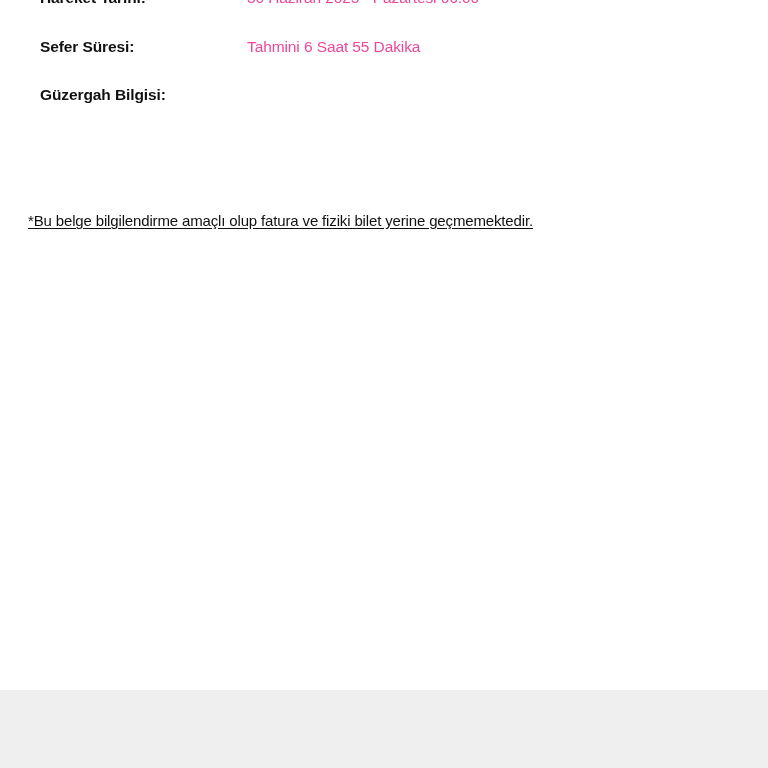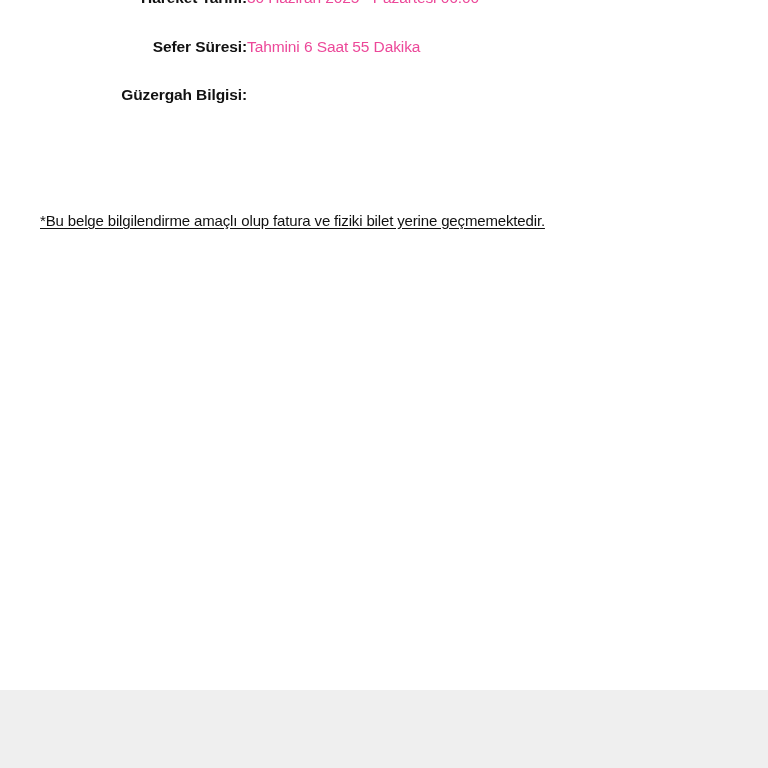--- a/index.html
+++ b/index.html
@@ -50,39 +50,38 @@
   }
 
   .row-label {
     width: 207px;
     flex: 0 0 207px;
     font-weight: bold;
     font-size: 15.5px;
     color: #111111;
     line-height: 24px;
     letter-spacing: -0.1px;
-    text-align: right;
   }
 
   .row-value {
     flex: 1 1 auto;
     font-size: 15.5px;
     color: #ec4899;
     line-height: 24.5px;
     letter-spacing: -0.1px;
     max-width: 452px;
   }
 
   
   .notes {
     position: absolute;
     left: 0;
     top: 208px;
     width: 768px;
-    padding: 0 40px;
+    padding: 0 28px;
     box-sizing: border-box;
   }
 
   .note {
     font-size: 15px;
     line-height: 25px;
     color: #111111;
     text-decoration: underline;
     text-underline-offset: 2px;
     letter-spacing: -0.15px;

